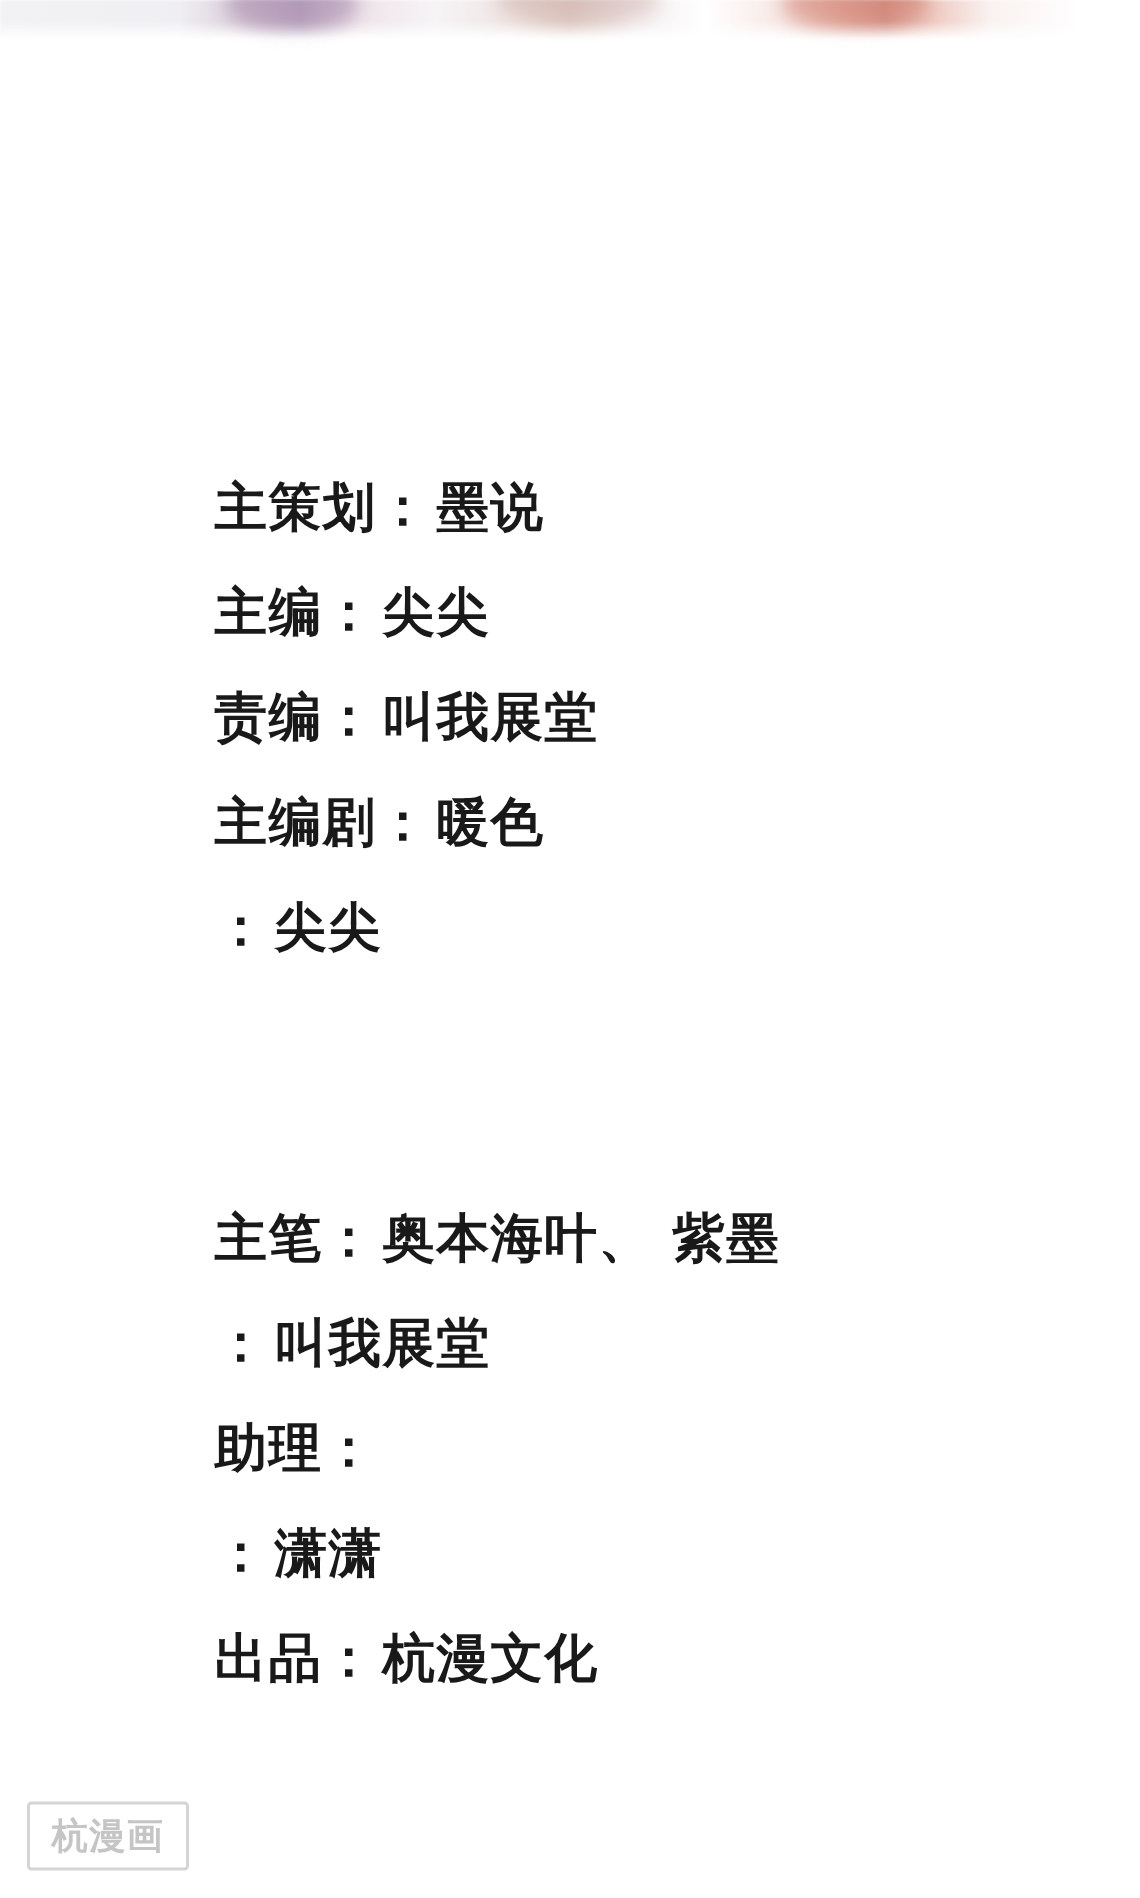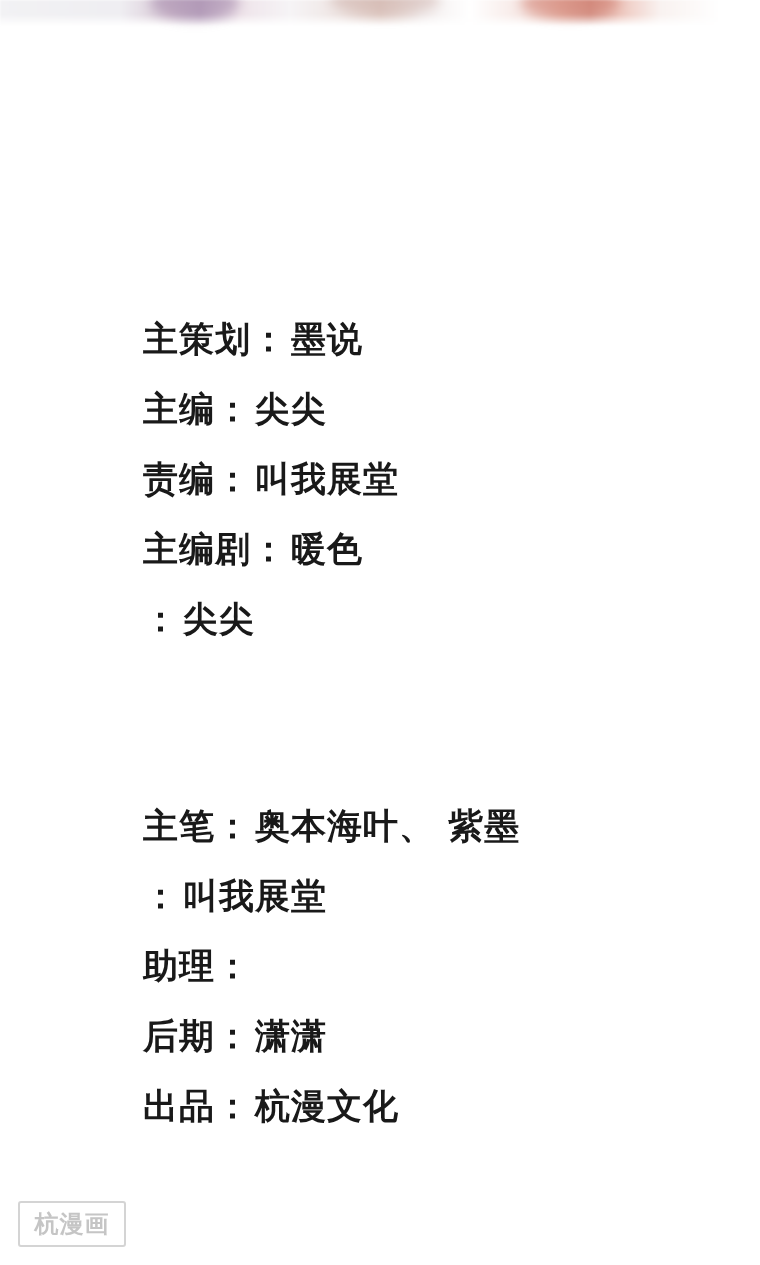--- a/index.html
+++ b/index.html
@@ -154,21 +154,20 @@
     </div>
     <div class="credit-line">
       <span class="credit-sep">：</span>
       <span class="credit-value">叫我展堂</span>
     </div>
     <div class="credit-line">
       <span class="credit-role">助理</span>
       <span class="credit-sep">：</span>
     </div>
     <div class="credit-line">
-      <span class="credit-role">后期</span>
       <span class="credit-sep">：</span>
       <span class="credit-value">潇潇</span>
     </div>
     <div class="credit-line">
       <span class="credit-role">出品</span>
       <span class="credit-sep">：</span>
       <span class="credit-value">杭漫文化</span>
     </div>
   </div>
 

